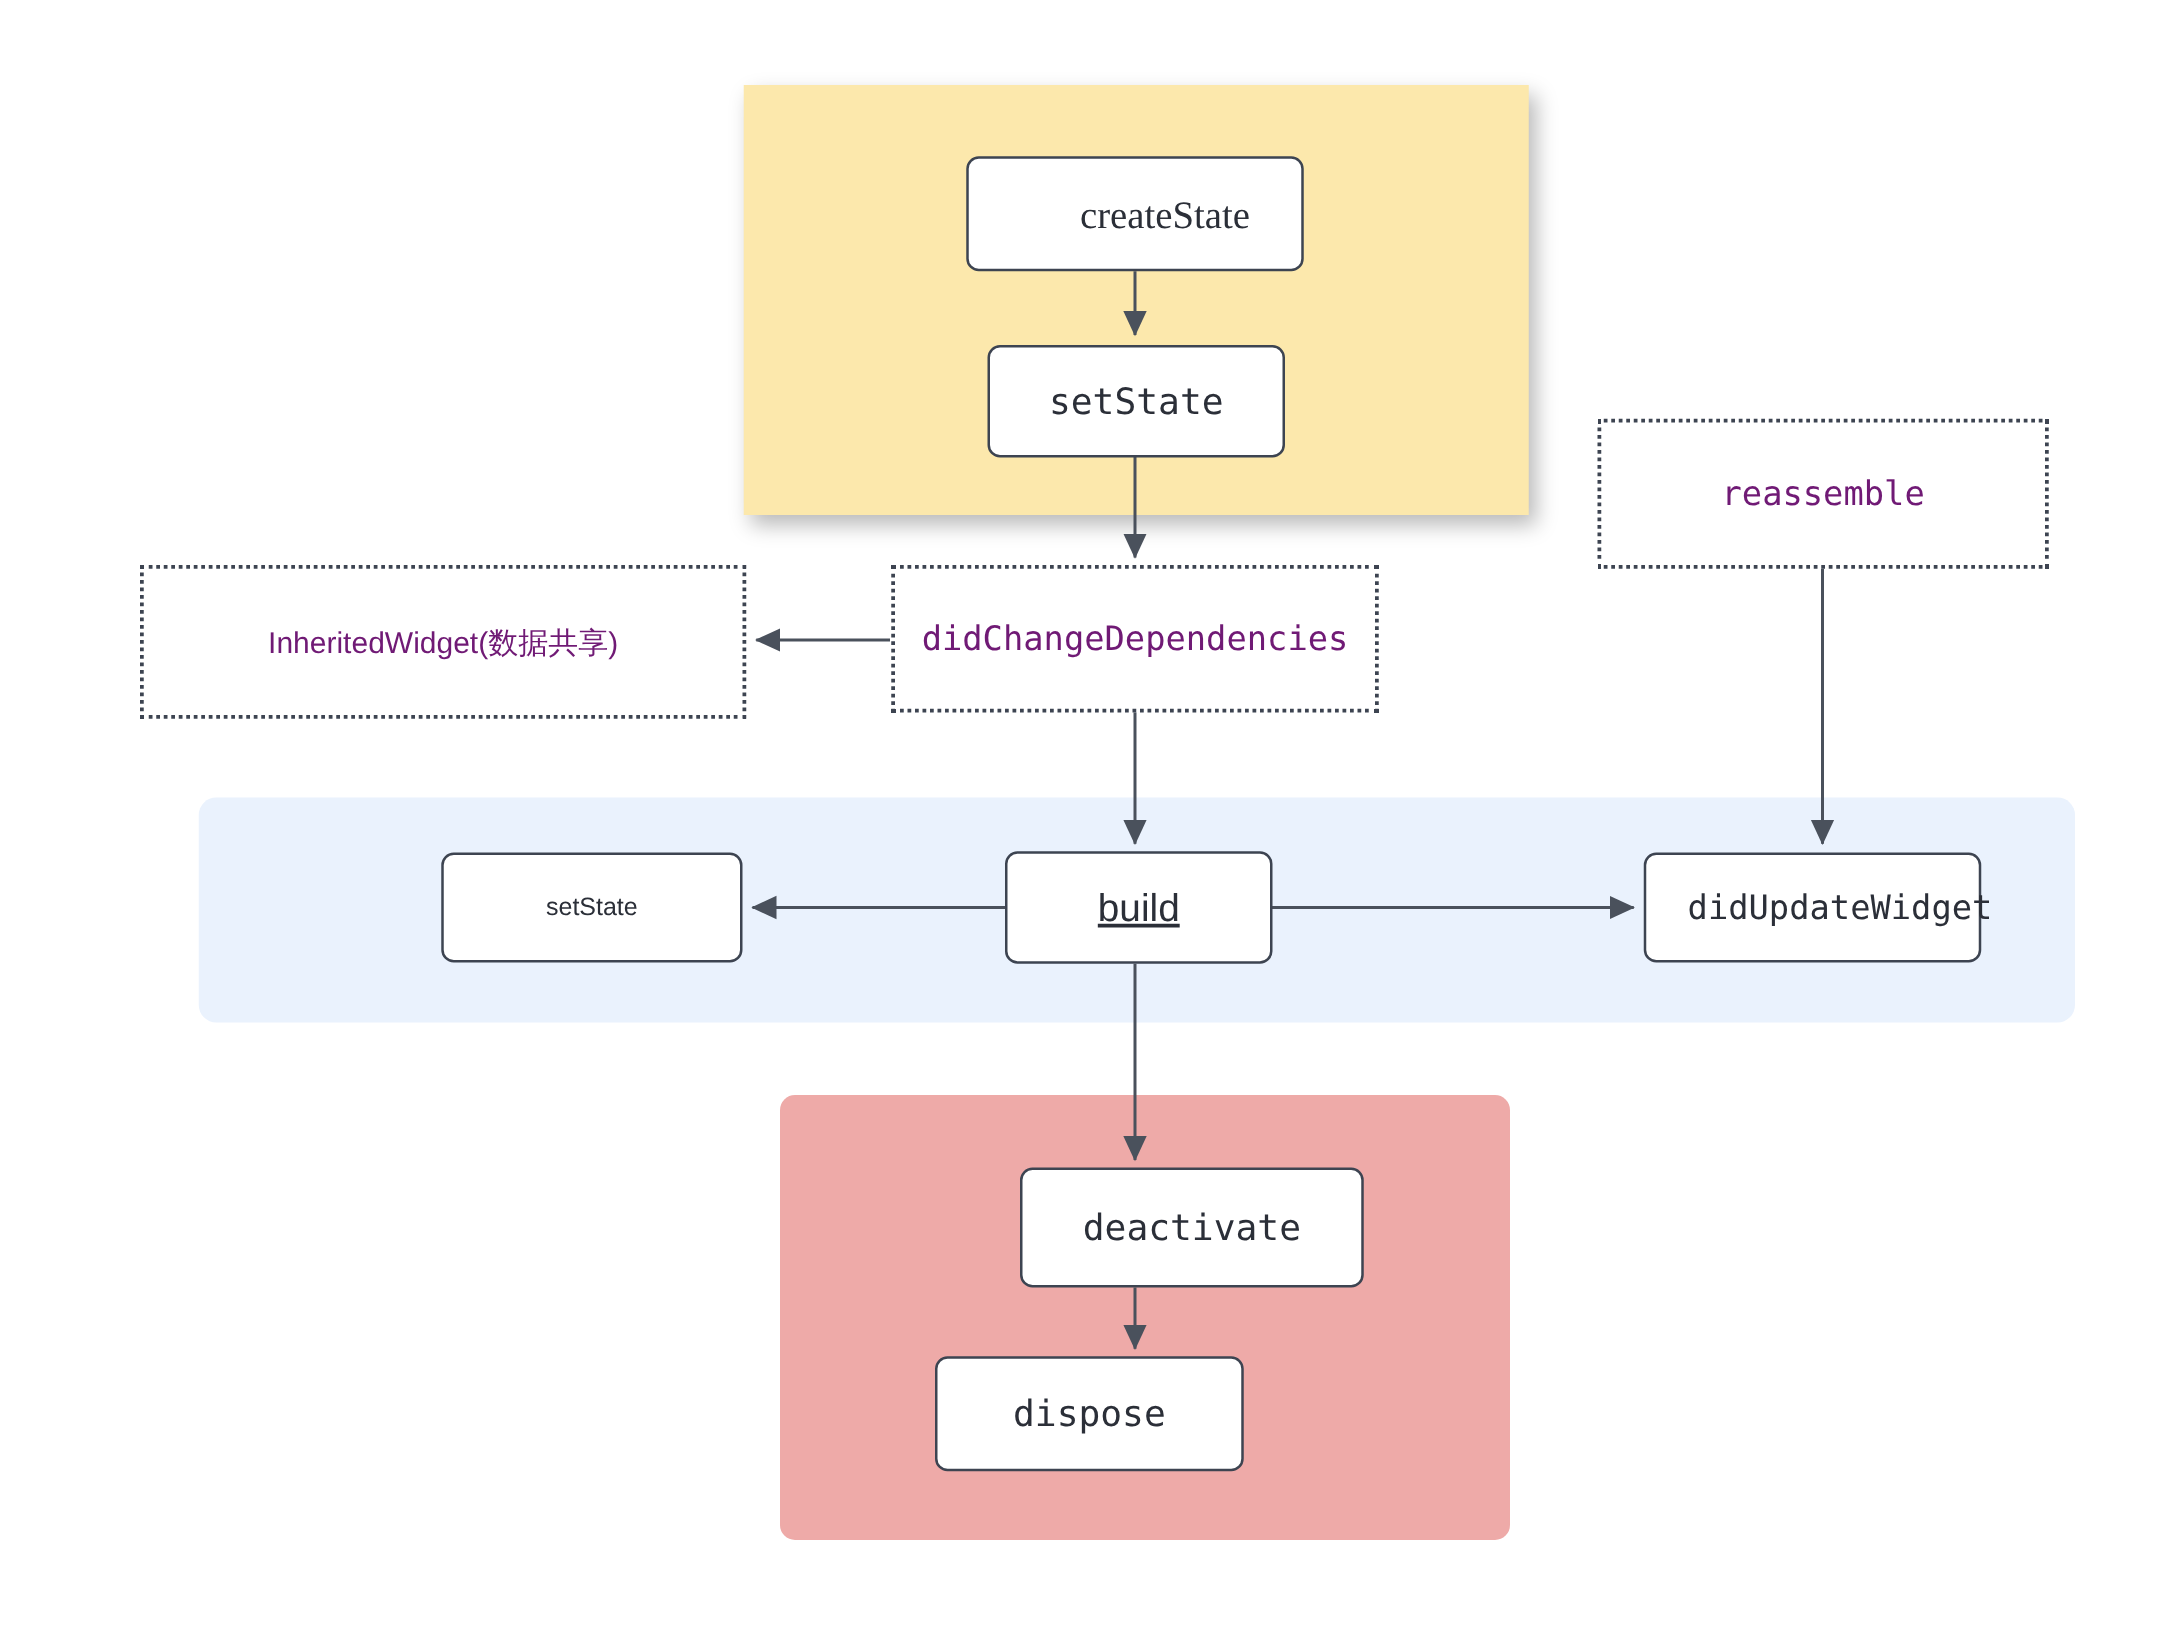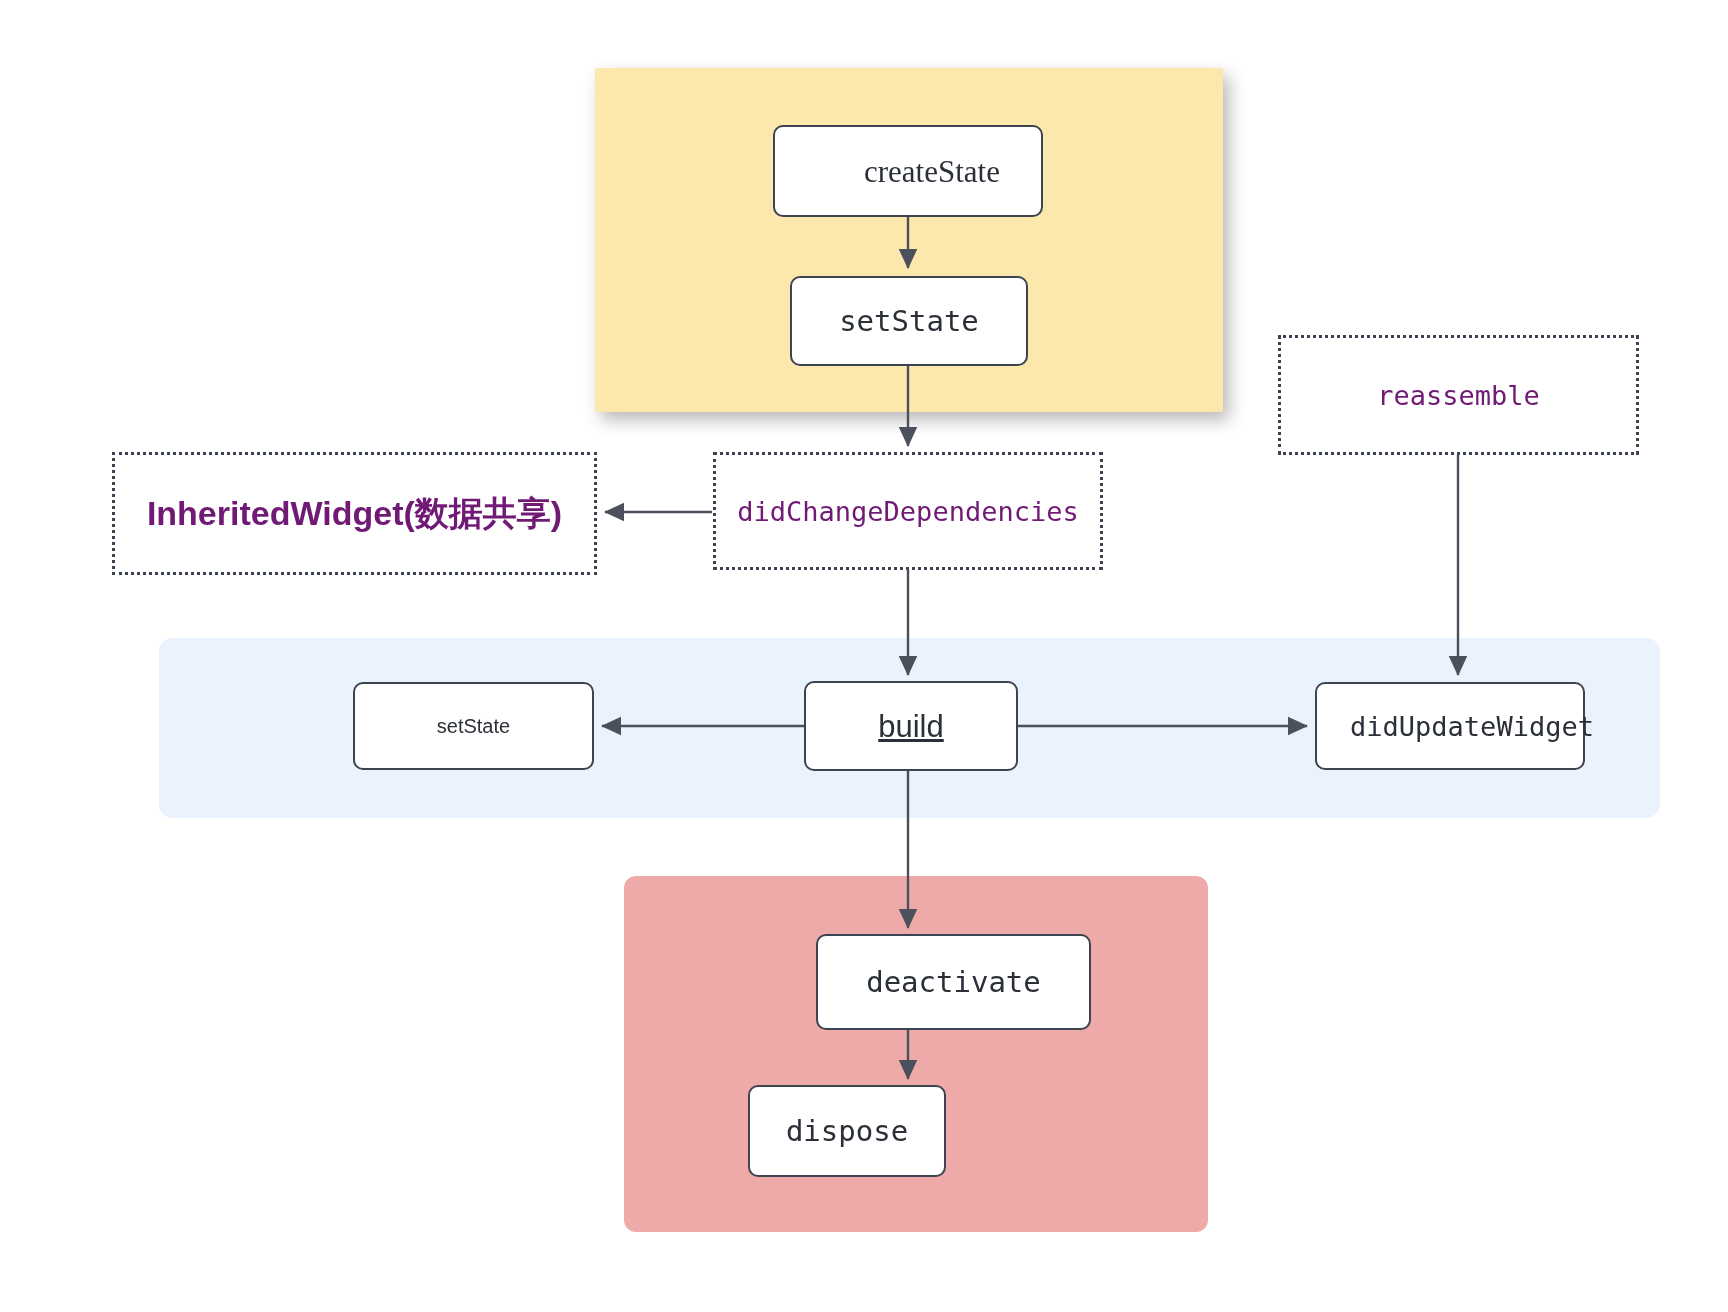--- a/index.html
+++ b/index.html
@@ -129,21 +129,21 @@
 
   <div class="node font-serif" style="left:773px; top:125px; width:270px; height:92px; font-size:31px;">
     <span>createState</span>
   </div>
 
   <div class="node font-mono" style="left:790px; top:276px; width:238px; height:90px; font-size:29px;">
     <span>setState</span>
   </div>
 
   <div class="dotted-box" style="left:112px; top:452px; width:485px; height:123px;">
-    <span class="font-sans red-text" style="font-size:34px;font-weight:bold;">InheritedWidget(数据共享)</span>
+    <span class="font-sans red-text" style="font-size:24px;">InheritedWidget(数据共享)</span>
   </div>
 
   <div class="dotted-box" style="left:713px; top:452px; width:390px; height:118px;">
     <span class="font-mono red-text" style="font-size:27px;">didChangeDependencies</span>
   </div>
 
   <div class="dotted-box" style="left:1278px; top:335px; width:361px; height:120px;">
     <span class="font-mono red-text" style="font-size:27px;">reassemble</span>
   </div>
 
@@ -156,17 +156,17 @@
   </div>
 
   <div class="node font-mono" style="left:1315px; top:682px; width:270px; height:88px; font-size:27px;padding-left:44px;">
     <span>didUpdateWidget</span>
   </div>
 
   <div class="node font-mono" style="left:768px; top:934px; width:275px; height:96px; font-size:29px;margin-left:48px;">
     <span>deactivate</span>
   </div>
 
-  <div class="node font-mono" style="left:748px; top:1085px; width:198px; height:92px; font-size:29px;">
+  <div class="node font-mono" style="left:748px; top:1085px; width:247px; height:92px; font-size:29px;">
     <span>dispose</span>
   </div>
 
 </div>
 
 </body></html>

